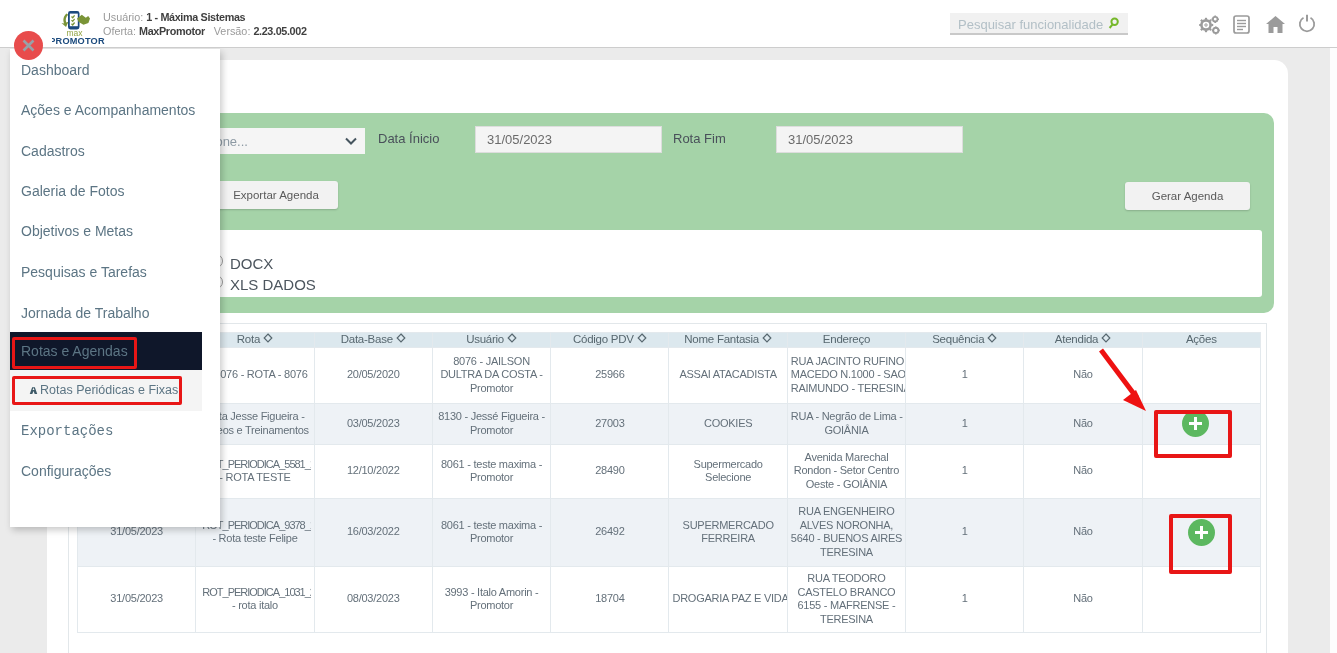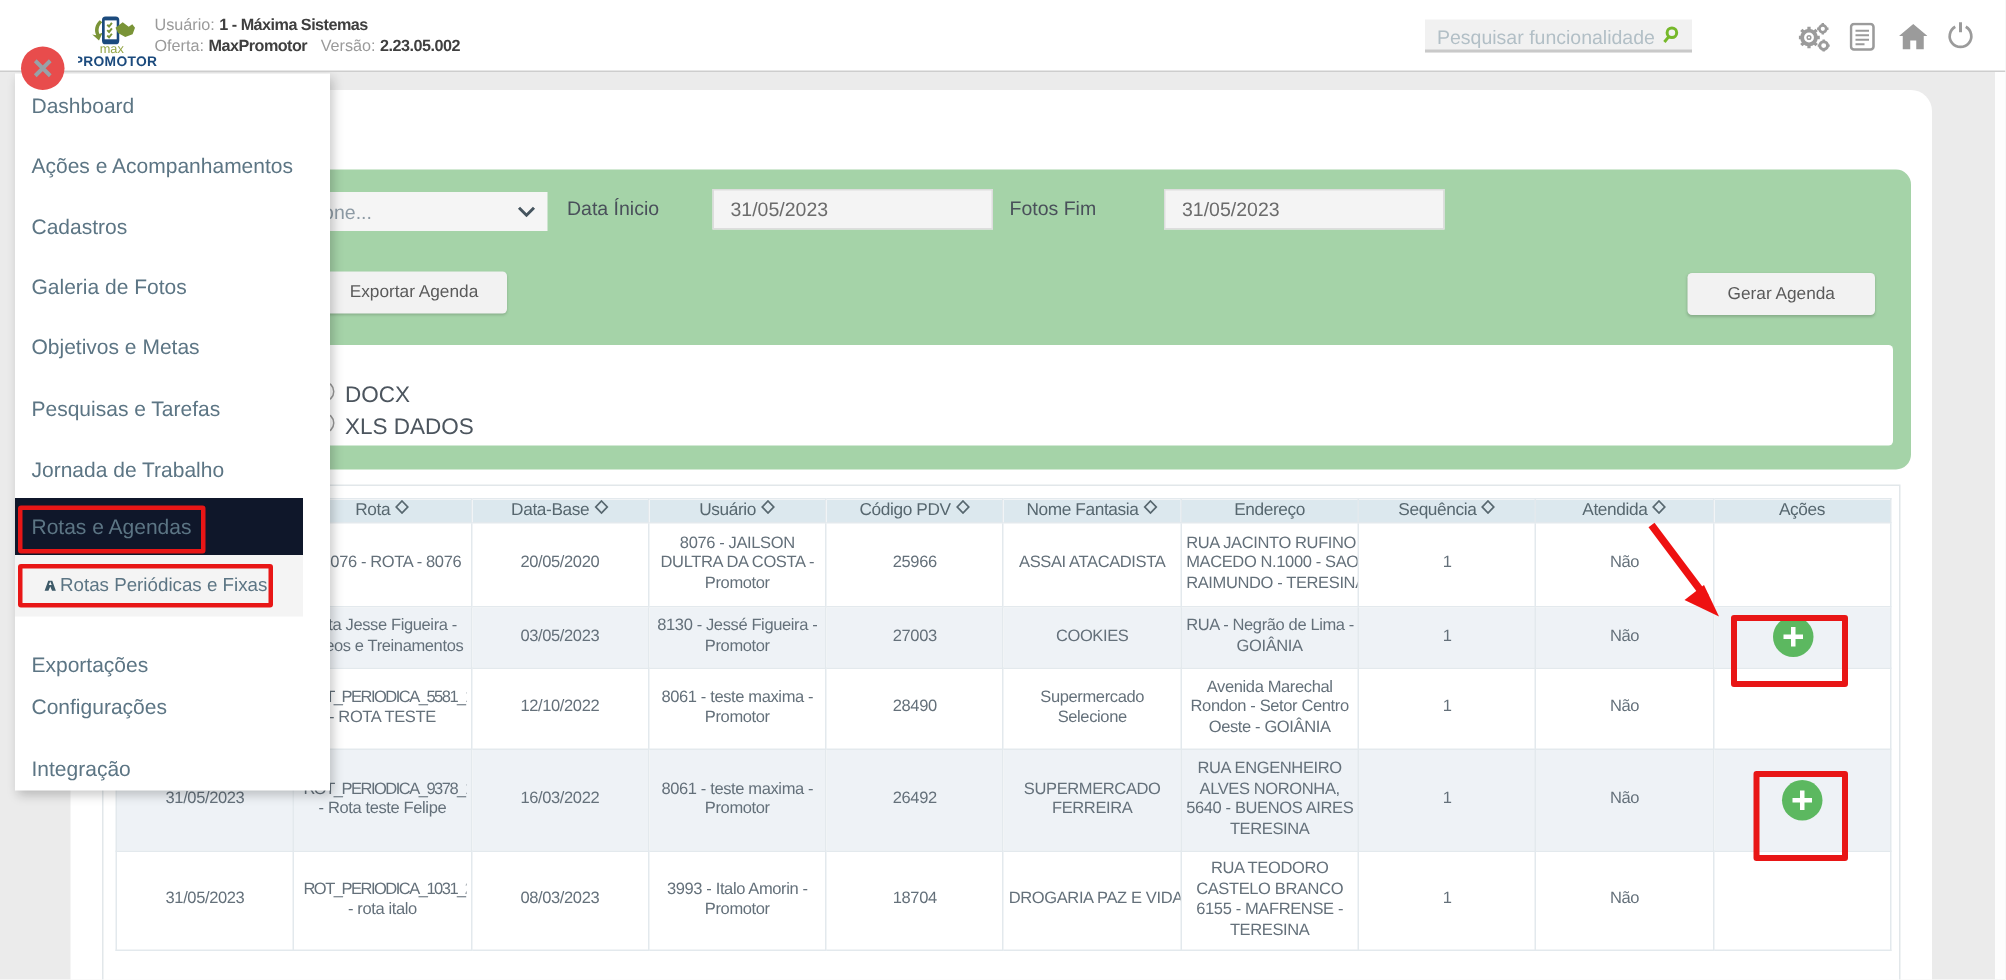--- a/index.html
+++ b/index.html
@@ -65,21 +65,21 @@
 <div id="green"></div>
 <div id="greenkids" style="position:absolute;left:0;top:0;z-index:2;">
   <div class="sel">
       <span>Selecione...</span>
     <svg width="12" height="8" viewBox="0 0 12 8">
         <path d="M1 1.5 L6 6.5 L11 1.5" fill="none" stroke="#46555f" stroke-width="2"></path>
       </svg>
   </div>
   <div class="glabel" style="left:378px; top:131px;">Data Ínicio</div>
   <div class="ginput" style="left:475px; top:126px;">31/05/2023</div>
-  <div class="glabel" style="left:673px; top:131px;">Fotos Fim</div>
+  <div class="glabel" style="left:673px; top:131px;">Rota Fim</div>
   <div class="ginput" style="left:776px; top:126px;">31/05/2023</div>
   <div class="gbtn" style="left:214px; top:181px; width:124px;">Exportar Agenda</div>
   <div class="gbtn" style="left:1125px; top:182px; width:125px;">Gerar Agenda</div>
   <div id="radios">
     <div class="radio" style="left:136px; top:24px;"></div>
     <div class="rlab" style="left:157px; top:25px;">DOCX</div>
     <div class="radio" style="left:136px; top:45px;"></div>
     <div class="rlab" style="left:157px; top:46px;">XLS DADOS</div>
   </div>
 </div>
@@ -251,23 +251,22 @@
   <div class="mi" style="top:41px;">Ações e Acompanhamentos</div>
   <div class="mi" style="top:82px;">Cadastros</div>
   <div class="mi" style="top:122px;">Galeria de Fotos</div>
   <div class="mi" style="top:162px;">Objetivos e Metas</div>
   <div class="mi" style="top:203px;">Pesquisas e Tarefas</div>
   <div class="mi" style="top:244px;">Jornada de Trabalho</div>
   <div class="mi active" style="top:283px; height:38px; line-height:38px;">Rotas e Agendas</div>
   <div class="mi sub" style="top:321px; height:41px; line-height:41px;"><svg style="position:absolute;left:19px;top:15.5px;" width="9" height="9" viewBox="0 0 12 11">
         <path d="M1 10 L4.2 1 L7.8 1 L11 10 L7.6 10 L6 6.2 L4.4 10 Z M4.7 4.8 L7.3 4.8 L6 1.8 Z" fill="#3e5a68"></path>
       </svg>Rotas Periódicas e Fixas</div>
-  <div class="mi" style="top:374px;">Exportações</div>
+  <div class="mi" style="top:362px;font-family:Liberation Mono, monospace;">Exportações</div>
   <div class="mi" style="top:402px;">Configurações</div>
-  <div class="mi" style="top:443px;">Integração</div>
 </div>
 <div id="hdr">
 
   <svg style="position:absolute;left:52px;top:4px;" width="58" height="42" viewBox="0 0 58 42">
     <path d="M14.5 9.5 C11.5 12 10.5 16 12.2 19.5 L9.5 19 L14 23 L16.5 17.7 L14.3 18.6 C13.2 16 13.8 13 16.2 10.8 Z" fill="#7a9437"></path>
     <rect x="16" y="7" width="11.5" height="18.5" rx="2.4" fill="#1b4a7d"></rect>
     <rect x="17.8" y="9.6" width="8" height="12.6" fill="#fff"></rect>
     <path d="M19.5 12.5 l1.2 1.2 L22.6 11.3" stroke="#7a9437" stroke-width="1.3" fill="none"></path>
     <path d="M19.5 16.1 l1.2 1.2 L22.6 14.9" stroke="#7a9437" stroke-width="1.3" fill="none"></path>
     <path d="M19.5 19.7 l1.2 1.2 L22.6 18.5" stroke="#7a9437" stroke-width="1.3" fill="none"></path>

